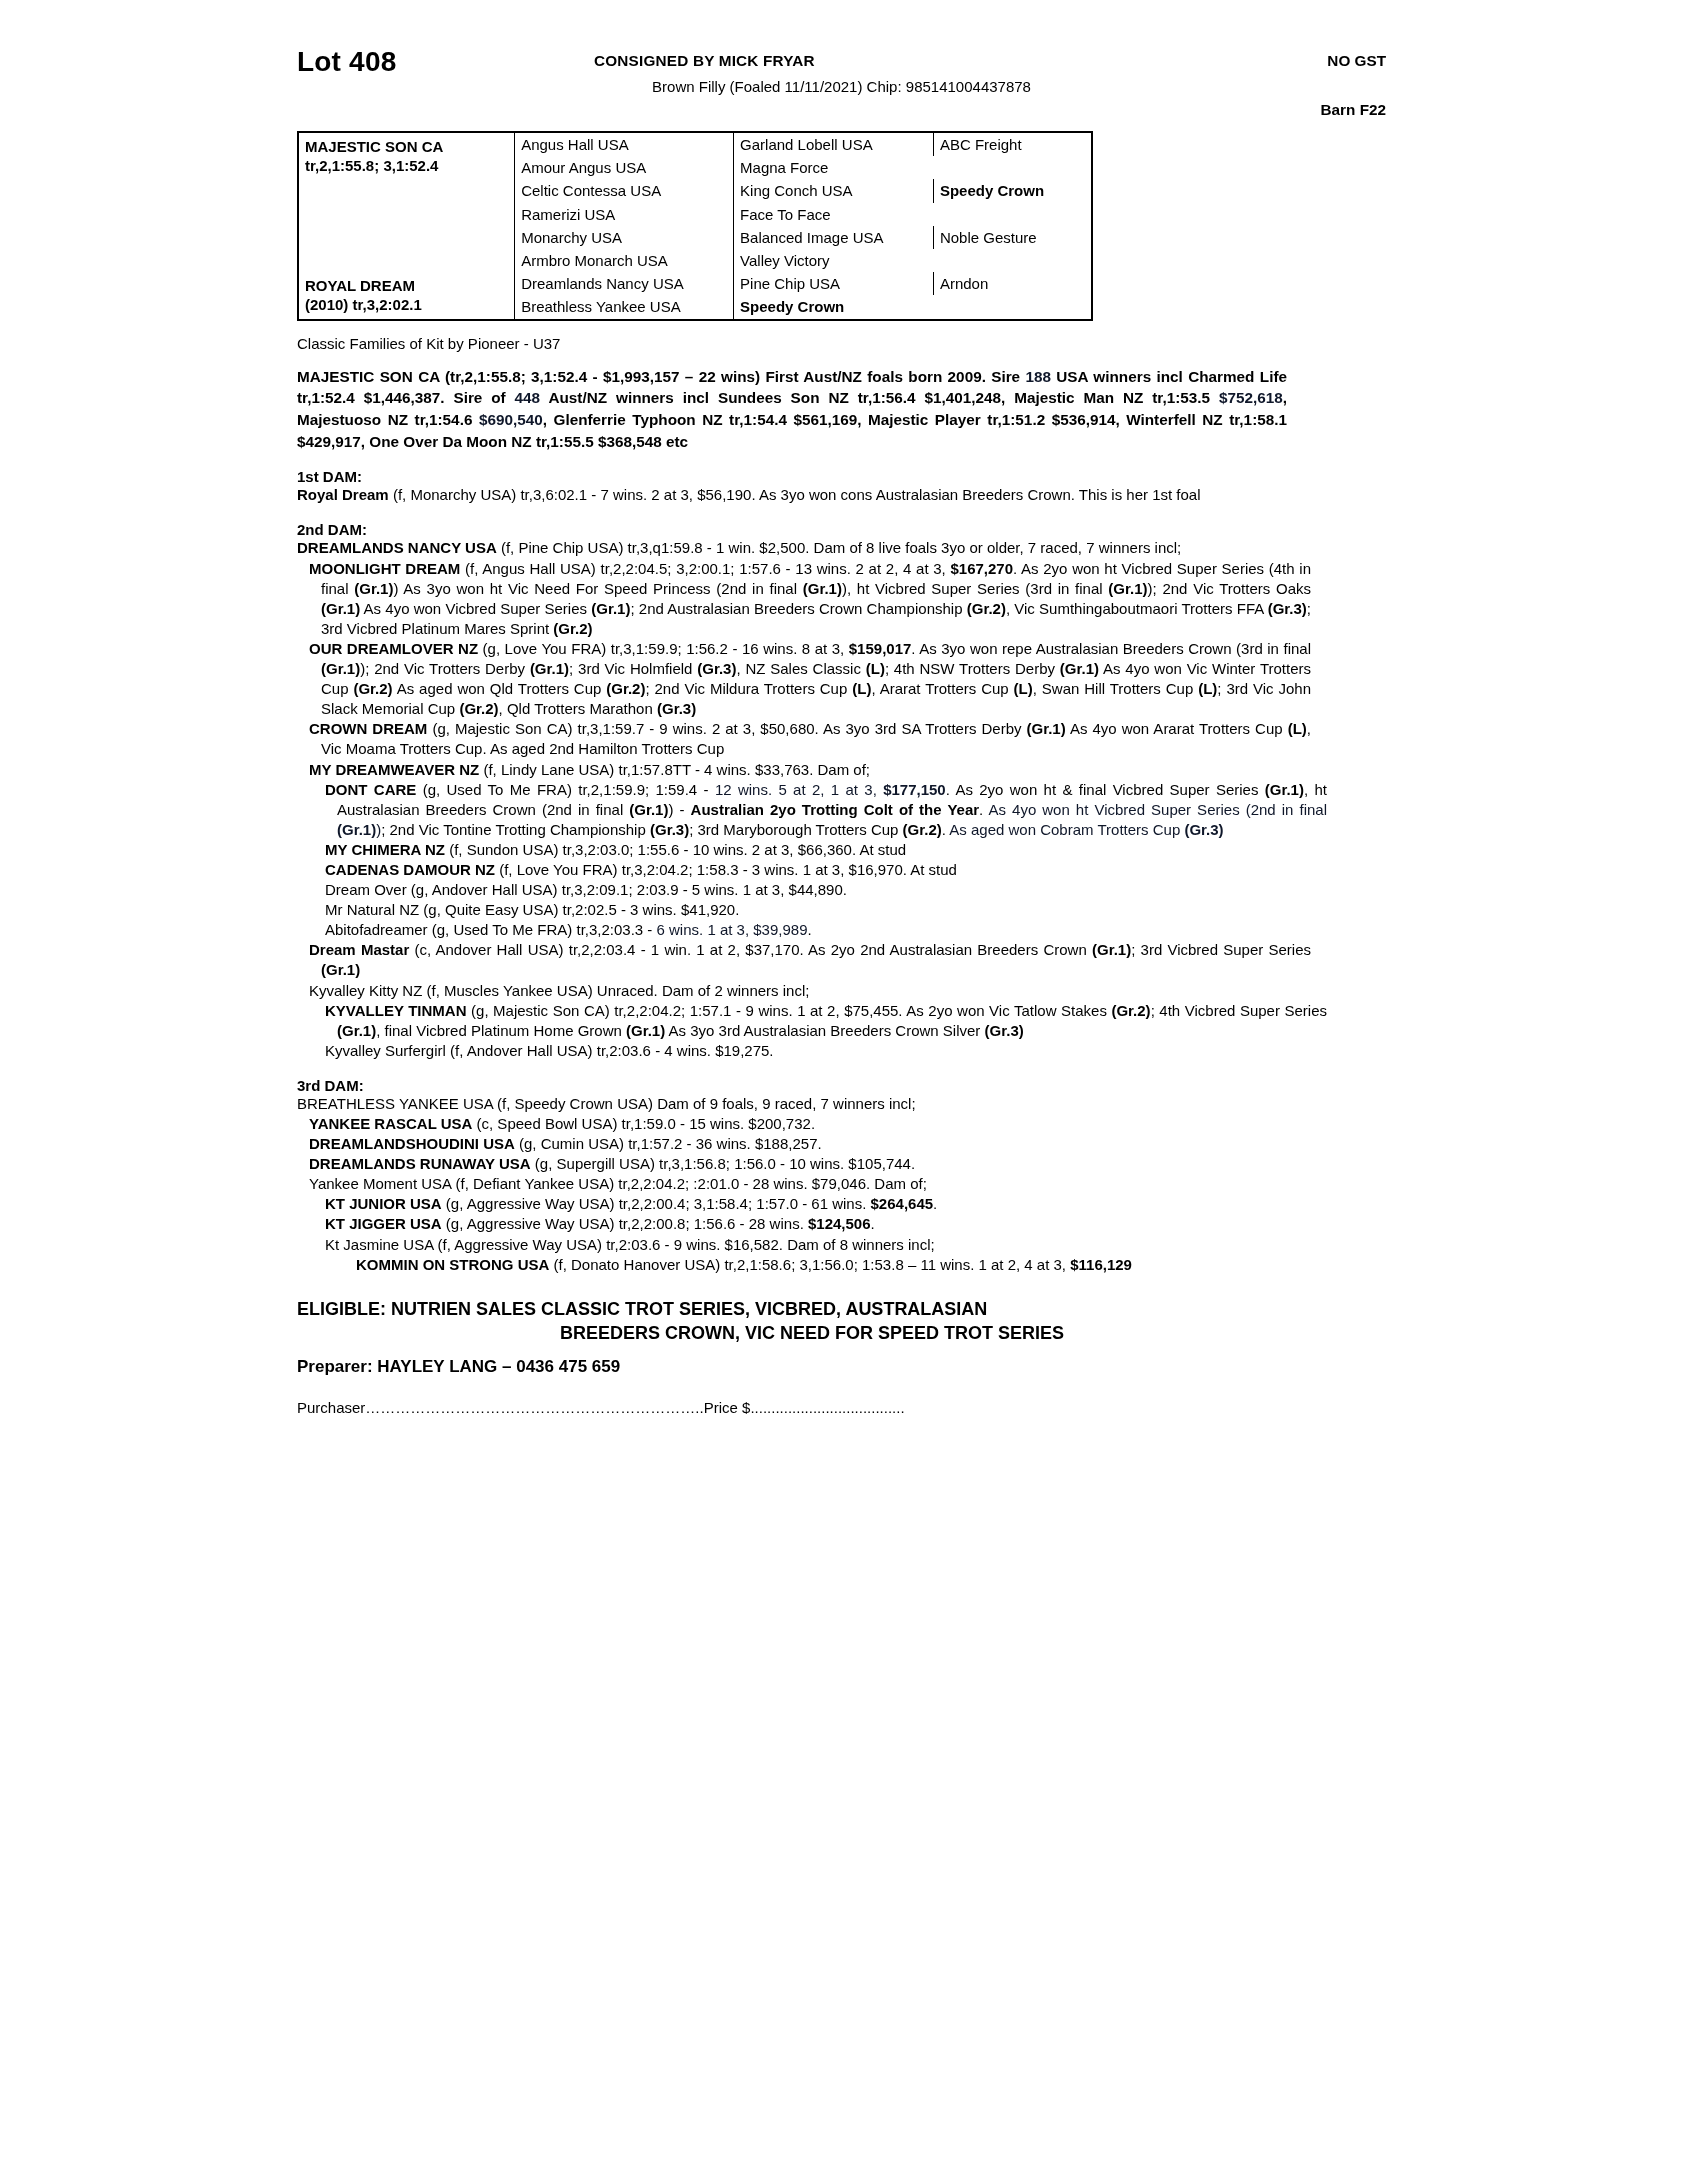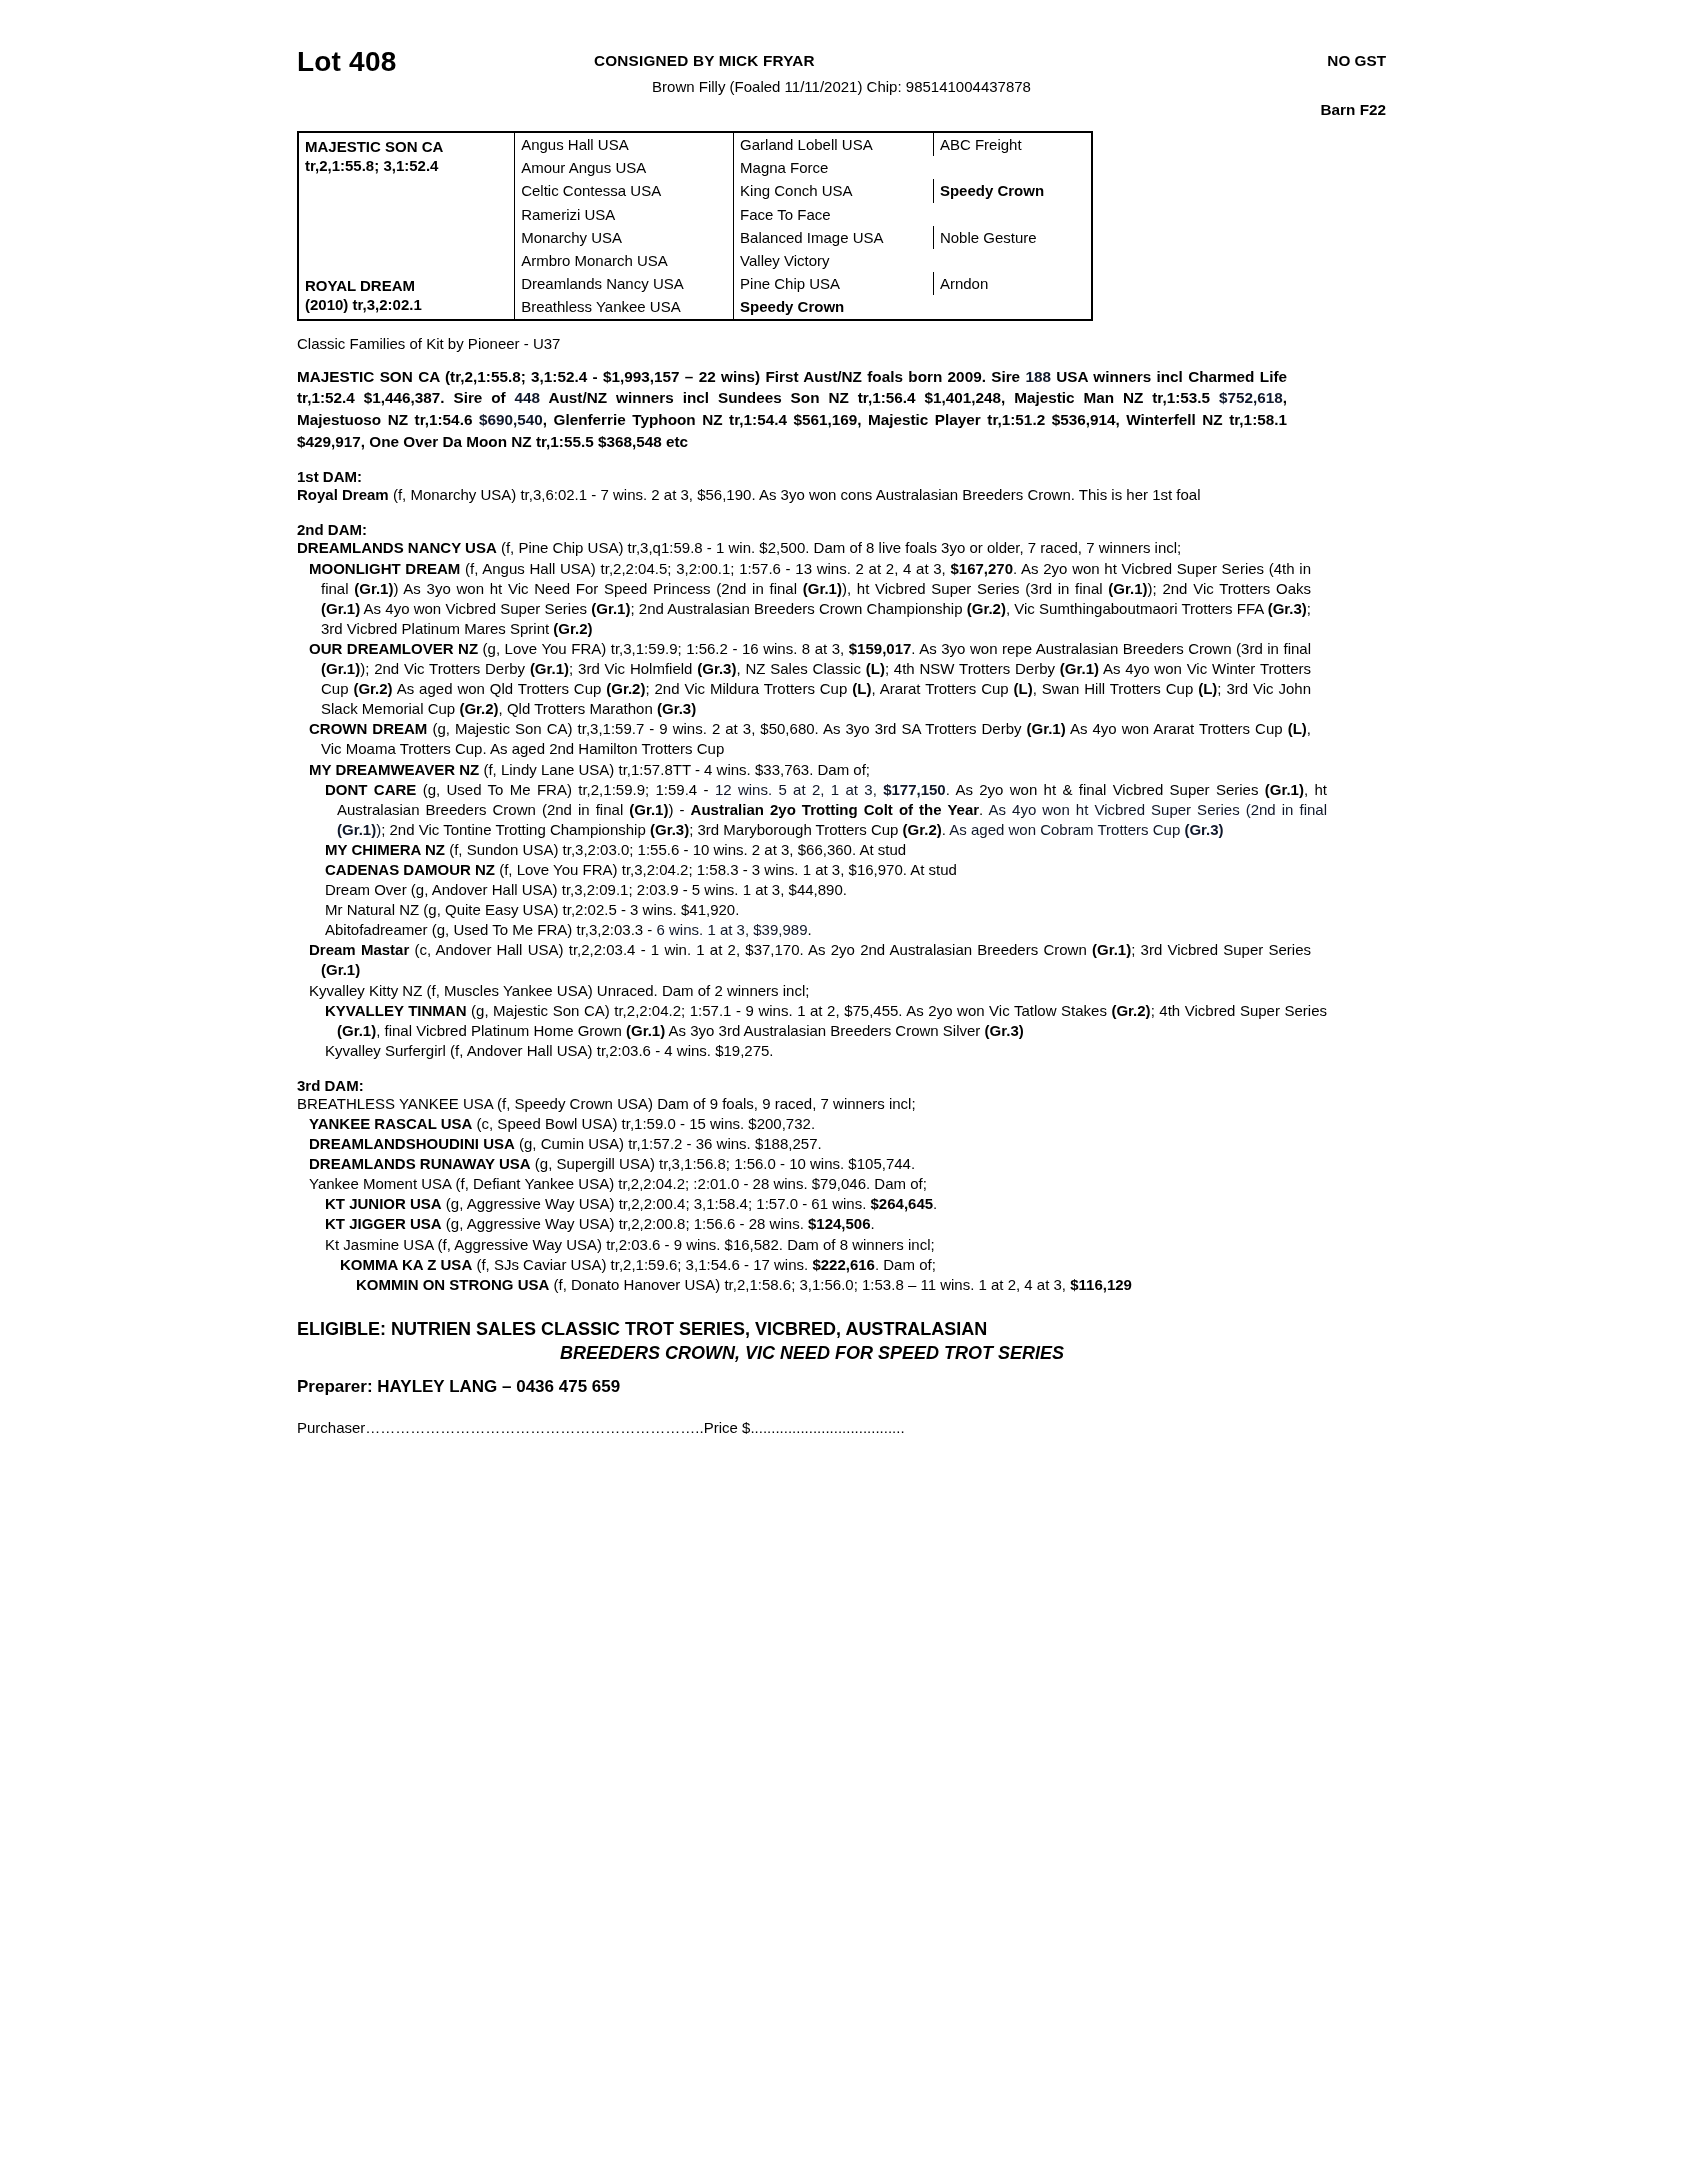--- a/index.html
+++ b/index.html
@@ -131,21 +131,20 @@
     margin-top: 22px;
     font-size: 18px;
     font-weight: bold;
     line-height: 1.35;
     width: 990px;
   }
   .eligible .l2 {
     display: block;
     text-align: center;
     padding-left: 40px;
-    font-style: italic;
   }
   .preparer {
     margin-top: 12px;
     font-size: 17px;
     font-weight: bold;
   }
   .purchaser {
     margin-top: 22px;
     font-size: 15px;
   }
@@ -254,21 +253,20 @@
     <p class="entry i1">BREATHLESS YANKEE USA (f, Speedy Crown USA) Dam of 9 foals, 9 raced, 7 winners incl;</p>
 
     <div id="third-entries-host">
         <p class="entry i2"><span class="bold">YANKEE RASCAL USA</span><span> (c, Speed Bowl USA) tr,1:59.0 - 15 wins. $200,732.</span></p>
         <p class="entry i2"><span class="bold">DREAMLANDSHOUDINI USA</span><span> (g, Cumin USA) tr,1:57.2 - 36 wins. $188,257.</span></p>
         <p class="entry i2"><span class="bold">DREAMLANDS RUNAWAY USA</span><span> (g, Supergill USA) tr,3,1:56.8; 1:56.0 - 10 wins. $105,744.</span></p>
         <p class="entry i2"><span>Yankee Moment USA (f, Defiant Yankee USA) tr,2,2:04.2; :2:01.0 - 28 wins. $79,046. Dam of;</span></p>
         <p class="entry i3"><span class="bold">KT JUNIOR USA</span><span> (g, Aggressive Way USA) tr,2,2:00.4; 3,1:58.4; 1:57.0 - 61 wins. </span><span class="bold">$264,645</span><span>.</span></p>
         <p class="entry i3"><span class="bold">KT JIGGER USA</span><span> (g, Aggressive Way USA) tr,2,2:00.8; 1:56.6 - 28 wins. </span><span class="bold">$124,506</span><span>.</span></p>
         <p class="entry i3"><span>Kt Jasmine USA (f, Aggressive Way USA) tr,2:03.6 - 9 wins. $16,582. Dam of 8 winners incl;</span></p>
-        <p class="entry i4"><span class="bold">KOMMA KA Z USA</span><span> (f, SJs Caviar USA) tr,2,1:59.6; 3,1:54.6 - 17 wins. </span><span class="bold">$222,616</span><span>. Dam of;</span></p>
         <p class="entry i5"><span class="bold">KOMMIN ON STRONG USA</span><span> (f, Donato Hanover USA) tr,2,1:58.6; 3,1:56.0; 1:53.8 – 11 wins. 1 at 2, 4 at 3, </span><span class="bold">$116,129</span></p>
       </div>
 
     <div class="eligible">
       <span>ELIGIBLE: NUTRIEN SALES CLASSIC TROT SERIES, VICBRED, AUSTRALASIAN</span>
       <span class="l2">BREEDERS CROWN, VIC NEED FOR SPEED TROT SERIES</span>
     </div>
 
     <div class="preparer">Preparer: HAYLEY LANG – 0436 475 659</div>
     <div class="purchaser">Purchaser…………………………………………………………..Price $.....................................</div>

